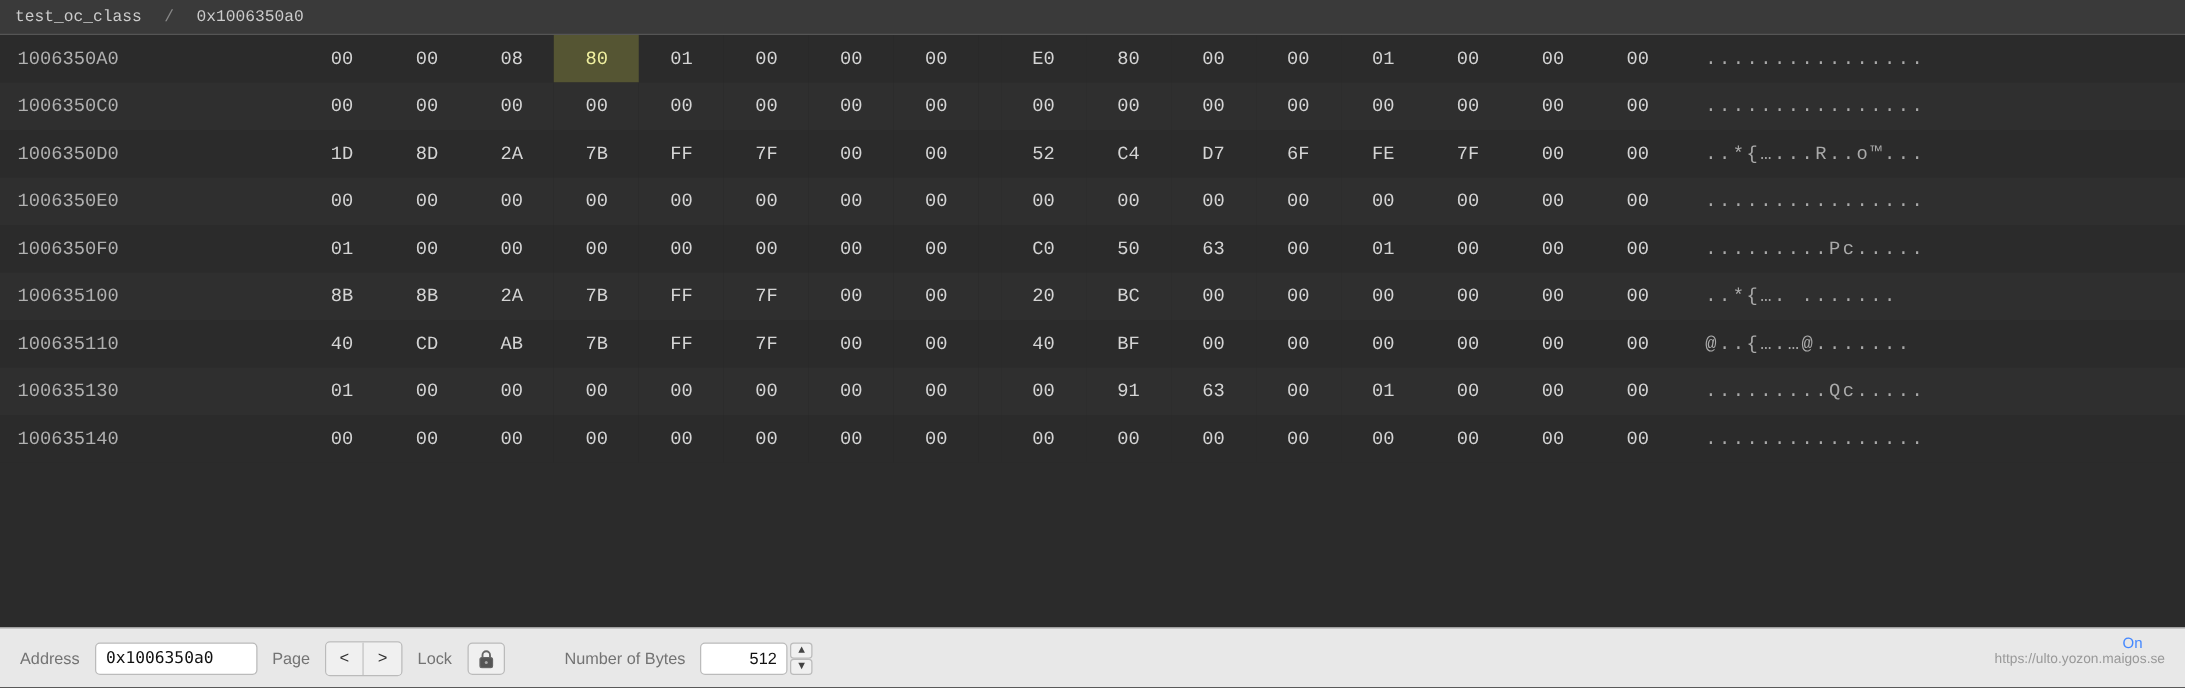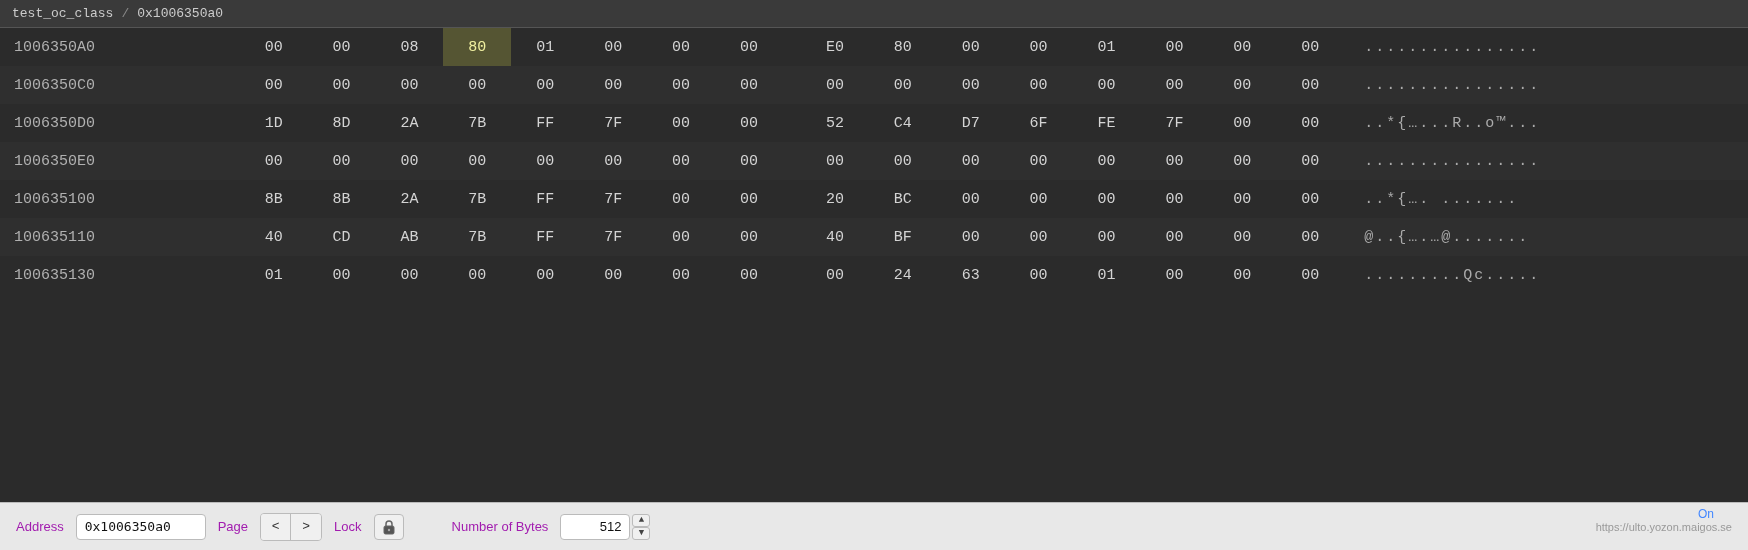--- a/index.html
+++ b/index.html
@@ -12,21 +12,21 @@
       display: flex;
       flex-direction: column;
     }
 
     
     .breadcrumb-bar {
       background: #3a3a3a;
       padding: 4px 12px;
       display: flex;
       align-items: center;
-      gap: 8px;
+      gap: 18px;
       min-height: 28px;
       border-bottom: 1px solid #555;
     }
     .breadcrumb-item {
       color: #ccc;
       font-size: 13px;
     }
     .breadcrumb-separator {
       color: #888;
       font-size: 13px;
@@ -97,21 +97,21 @@
       border-top: 1px solid #bbb;
       display: flex;
       align-items: center;
       padding: 6px 16px;
       gap: 12px;
       min-height: 48px;
     }
 
     .toolbar-label {
       font-size: 13px;
-      color: #a21caf;
+      color: #737373;
       font-family: -apple-system, BlinkMacSystemFont, 'Helvetica Neue', sans-serif;
     }
 
     .toolbar-input {
       background: #fff;
       border: 1px solid #bbb;
       border-radius: 4px;
       padding: 3px 8px;
       font-size: 13px;
       font-family: 'Menlo', monospace;
@@ -319,20 +319,41 @@
           <td class="hex-cell">00</td>
           <td class="hex-cell">00</td>
           <td class="hex-cell">00</td>
           <td class="hex-cell">00</td>
           <td class="hex-cell">00</td>
           <td class="hex-cell">00</td>
           <td class="hex-cell">00</td>
           <td class="ascii-cell">................</td>
         </tr>
         <tr>
+          <td class="addr-cell">1006350F0</td>
+          <td class="hex-cell">01</td>
+          <td class="hex-cell">00</td>
+          <td class="hex-cell">00</td>
+          <td class="hex-cell">00</td>
+          <td class="hex-cell">00</td>
+          <td class="hex-cell">00</td>
+          <td class="hex-cell">00</td>
+          <td class="hex-cell">00</td>
+          <td class="hex-gap"></td>
+          <td class="hex-cell">C0</td>
+          <td class="hex-cell">50</td>
+          <td class="hex-cell">63</td>
+          <td class="hex-cell">00</td>
+          <td class="hex-cell">01</td>
+          <td class="hex-cell">00</td>
+          <td class="hex-cell">00</td>
+          <td class="hex-cell">00</td>
+          <td class="ascii-cell">.........Pc.....</td>
+        </tr>
+        <tr>
           <td class="addr-cell">100635100</td>
           <td class="hex-cell">8B</td>
           <td class="hex-cell">8B</td>
           <td class="hex-cell">2A</td>
           <td class="hex-cell">7B</td>
           <td class="hex-cell">FF</td>
           <td class="hex-cell">7F</td>
           <td class="hex-cell">00</td>
           <td class="hex-cell">00</td>
           <td class="hex-gap"></td>
@@ -372,28 +393,49 @@
           <td class="hex-cell">01</td>
           <td class="hex-cell">00</td>
           <td class="hex-cell">00</td>
           <td class="hex-cell">00</td>
           <td class="hex-cell">00</td>
           <td class="hex-cell">00</td>
           <td class="hex-cell">00</td>
           <td class="hex-cell">00</td>
           <td class="hex-gap"></td>
           <td class="hex-cell">00</td>
-          <td class="hex-cell">24</td>
+          <td class="hex-cell">91</td>
           <td class="hex-cell">63</td>
           <td class="hex-cell">00</td>
           <td class="hex-cell">01</td>
           <td class="hex-cell">00</td>
           <td class="hex-cell">00</td>
           <td class="hex-cell">00</td>
           <td class="ascii-cell">.........Qc.....</td>
+        </tr>
+        <tr>
+          <td class="addr-cell">100635140</td>
+          <td class="hex-cell">00</td>
+          <td class="hex-cell">00</td>
+          <td class="hex-cell">00</td>
+          <td class="hex-cell">00</td>
+          <td class="hex-cell">00</td>
+          <td class="hex-cell">00</td>
+          <td class="hex-cell">00</td>
+          <td class="hex-cell">00</td>
+          <td class="hex-gap"></td>
+          <td class="hex-cell">00</td>
+          <td class="hex-cell">00</td>
+          <td class="hex-cell">00</td>
+          <td class="hex-cell">00</td>
+          <td class="hex-cell">00</td>
+          <td class="hex-cell">00</td>
+          <td class="hex-cell">00</td>
+          <td class="hex-cell">00</td>
+          <td class="ascii-cell">................</td>
         </tr>
       </tbody>
   </table>
 </div>
 
 <div class="toolbar">
   <span class="toolbar-label">Address</span>
   <input class="toolbar-input" type="text" value="0x1006350a0" style="">
 
   <span class="toolbar-label">Page</span>

